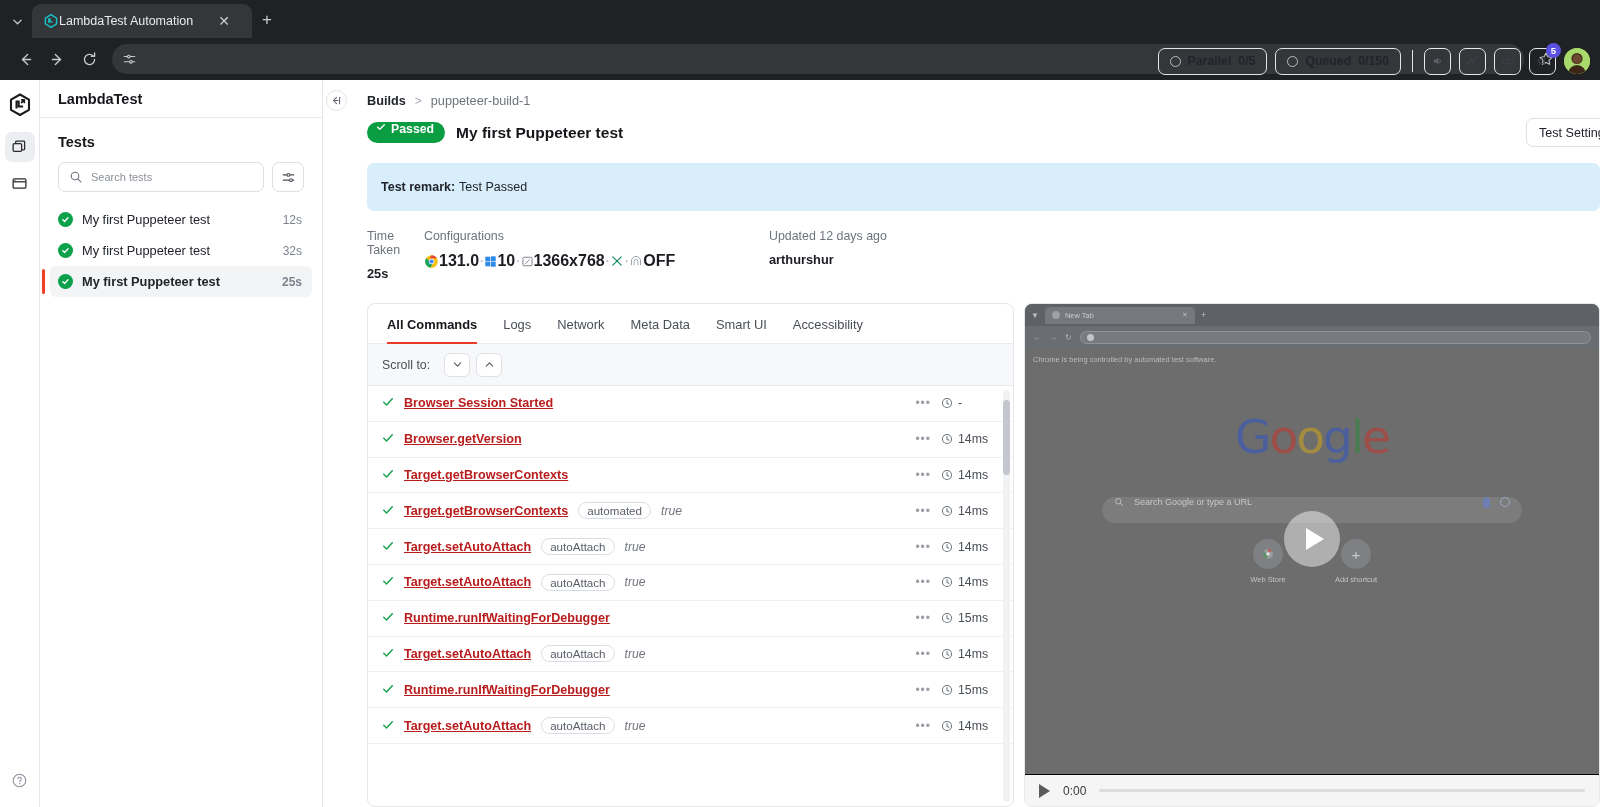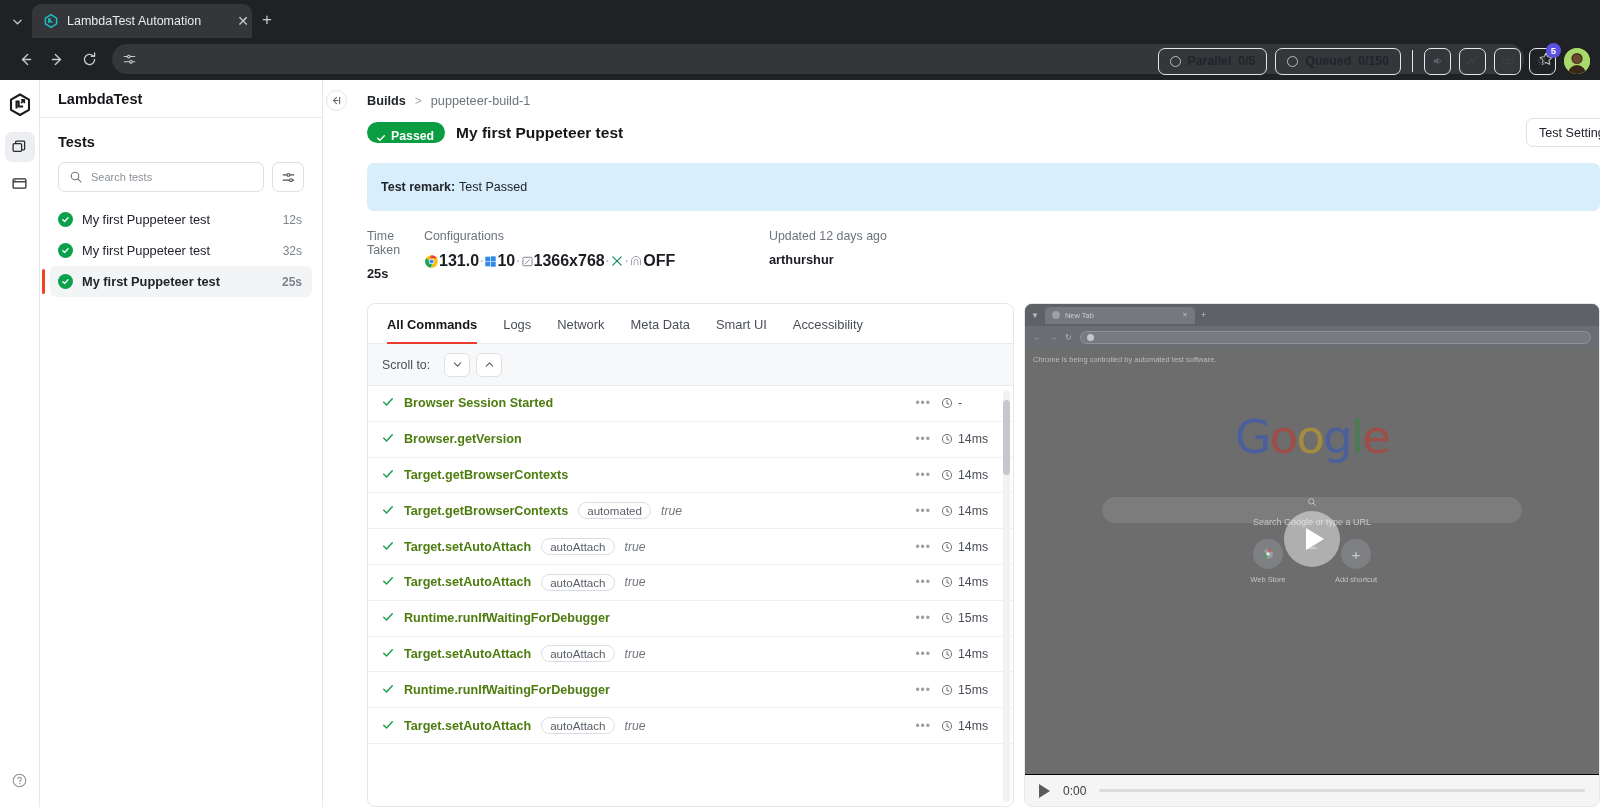--- a/index.html
+++ b/index.html
@@ -14,22 +14,22 @@
   
   .browser-chrome { background: #202124; width: 100%; }
   .tabstrip { height: 38px; display: flex; align-items: flex-end; padding-left: 4px; }
   .tab-list-btn {
     width: 26px; height: 34px; display: flex; align-items: center; justify-content: center;
     color: #c9ccce;
   }
   .tab {
     height: 34px; min-width: 220px; max-width: 240px;
     background: #35363a; border-radius: 9px 9px 0 0;
-    display: flex; align-items: center; gap: 8px;
-    padding: 0 0 0 11px; margin-left: 2px; justify-content: space-between;
+    display: flex; align-items: center; 
+    padding: 0 19px 0 11px; margin-left: 2px; justify-content: space-between;
   }
   .tab-favicon { width: 16px; height: 16px; flex: 0 0 16px; }
   .tab-title {
     color: #e8eaed; font-size: 12.5px; flex: 1 1 auto;
     white-space: nowrap; overflow: hidden; text-overflow: ellipsis;
   }
   .tab-close { color: #c9ccce; font-size: 14px; width: 18px; text-align: center; line-height: 1; }
   .newtab-btn { color: #c9ccce; font-size: 17px; margin-left: 10px; margin-bottom: 8px; }
 
   .toolbar { height: 42px; display: flex; align-items: center; padding: 0 10px; gap: 2px; }
@@ -120,21 +120,21 @@
     color: #5c626b;
   }
   .breadcrumb { display: flex; align-items: center; gap: 9px; font-size: 12.7px; }
   .bc-link { color: #21242a; font-weight: 600; }
   .bc-sep { color: #a6abb3; font-size: 12px; }
   .bc-current { color: #6d737c; }
 
   .title-row { display: flex; align-items: center; gap: 11px; margin-top: 10px; padding-right: 18px; }
   .status-pill {
     background: #0a9d42; color: #fff; border-radius: 12px; height: 21px;
-    display: inline-flex; align-items: flex-end; gap: 5px; padding: 0 11px 0 9px;
+    display: inline-flex; align-items: flex-start; gap: 5px; padding: 0 11px 0 9px;
     font-size: 12.3px; font-weight: 600;
   }
   .test-title { font-size: 15.5px; font-weight: 700; color: #15161a; }
   .title-spacer { flex: 1 1 auto; }
   .test-settings-btn {
     height: 29px; border: 1px solid #dfe1e6; border-radius: 7px; background: #fff;
     display: flex; align-items: center; padding: 0 12px; font-size: 12.6px;
     color: #21242a; white-space: nowrap; margin-right: -42px;
   }
 
@@ -177,21 +177,21 @@
   .scroll-btn {
     width: 26px; height: 24px; border: 1px solid #dfe1e6; border-radius: 6px; background: #fff;
     display: flex; align-items: center; justify-content: center; margin-left: 6px; color: #545a63;
   }
   .cmd-list { flex: 1 1 auto; overflow: hidden; position: relative; }
   .cmd-row {
     height: 35.8px; display: flex; align-items: center; gap: 10px;
     padding: 0 20px 0 14px; border-bottom: 1px solid #eef0f2; font-size: 12.6px;
   }
   .cmd-check { color: #18a04a; font-size: 13px; line-height: 1; width: 12px; }
-  .cmd-name { font-weight: 700; color: #4d7c0f; white-space: nowrap; }
+  .cmd-name { font-weight: 700; color: #b91c1c; white-space: nowrap; text-decoration: underline; }
   .cmd-arg {
     border: 1px solid #d9dce1; border-radius: 10px; padding: 1px 8px;
     font-size: 11.6px; color: #5a6069; background: #fff; white-space: nowrap;
   }
   .cmd-argval { font-style: italic; color: #71767e; font-size: 12.2px; }
   .cmd-spacer { flex: 1 1 auto; }
   .cmd-dots { color: #9aa0a6; letter-spacing: 1px; font-size: 12px; }
   .cmd-time { display: flex; align-items: center; gap: 5px; color: #4a4f57; font-size: 12.3px; min-width: 52px; }
   .cmd-scrollbar {
     position: absolute; right: 3px; top: 4px; width: 7px; bottom: 4px; background: #f1f2f4; border-radius: 4px;
@@ -228,21 +228,21 @@
   .v-notice { font-size: 7.5px; color: #b9bcc0; padding: 7px 0 7px 8px; background: #6d6d6d; }
   .v-body { position: relative; flex: 1 1 auto; background: #737373; }
   .g-logo {
     position: absolute; left: 50%; top: 38px; transform: translateX(-50%);
     font-size: 47px; font-family: "DejaVu Sans", sans-serif; letter-spacing: -2px; opacity: 0.55;
   }
   .g-b { color: #2f55c4; } .g-r { color: #c6352b; } .g-y { color: #d0a41c; } .g-g { color: #2f8a3c; }
   .g-search {
     position: absolute; left: 50%; transform: translateX(-50%); top: 126px;
     width: 420px; height: 26px; background: #7c7c7c; border-radius: 14px;
-    display: flex; align-items: center; padding: 0 12px; gap: 10px; flex-direction: column;
+    display: flex; align-items: flex-start; padding: 0 12px; gap: 10px;
   }
   .g-search-text { font-size: 9px; color: #c6c8ca; flex: 1 1 auto; }
   .g-mic { width: 7px; height: 11px; border-radius: 4px; background: #6f7fb6; }
   .g-lens { width: 10px; height: 10px; border-radius: 50%; border: 1.5px solid #9aa6c4; }
   .g-shortcuts {
     position: absolute; left: 50%; transform: translateX(-50%); top: 168px;
     display: flex; gap: 28px;
   }
   .g-sc { display: flex; flex-direction: column; align-items: center; gap: 6px; width: 60px; }
   .g-sc-circle {

